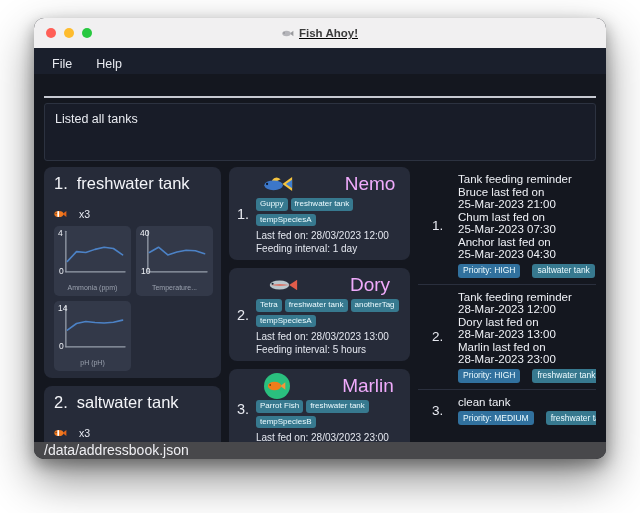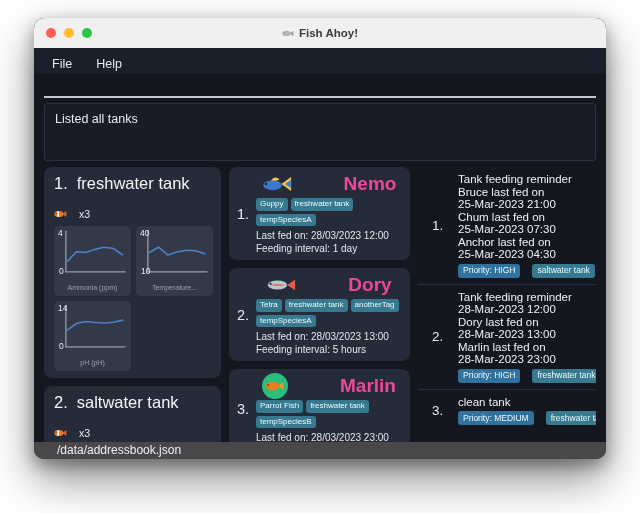--- a/index.html
+++ b/index.html
@@ -10,21 +10,21 @@
     box-shadow: 0 20px 45px rgba(0,0,0,.45), 0 6px 16px rgba(0,0,0,.35);
     display: flex; flex-direction: column;
   }
   
   .title-bar { height: 30px; background: #f1f0f1; position: relative; display: flex; align-items: center; justify-content: center; flex: none; }
   .traffic-lights { position: absolute; left: 12px; top: 0; height: 100%; display: flex; align-items: center; gap: 8px; }
   .light { width: 10px; height: 10px; border-radius: 50%; }
   .light.red { background: #ff5f57; }
   .light.yellow { background: #febc2e; }
   .light.green { background: #28c840; }
-  .title-wrap { display: flex; align-items: center; gap: 5px; }
+  .title-wrap { display: flex; align-items: center; gap: 5px; text-decoration: underline; }
   .title-text { font-size: 11.5px; font-weight: bold; color: #3b3b3b; }
   
   .menu-bar { height: 26px; background: #1a1f2c; display: flex; align-items: flex-end; padding: 0 8px; gap: 4px; flex: none; }
   .menu-item { color: #e8eaf0; font-size: 12.5px; padding: 3px 10px; border-radius: 3px; }
   
   .command-area { height: 24px; flex: none; padding: 0 10px; display: flex; align-items: flex-end; }
   .command-input { width: 100%; height: 21px; background: transparent; border: none; border-bottom: 2px solid #c6c9d1; color: #e8eaf0; font-size: 12px; outline: none; }
   
   .result-box { flex: none; margin: 5px 10px 6px; height: 58px; background: #181c28; border: 1px solid #2c3240; border-radius: 3px; padding: 8px 10px; color: #e9ebf1; font-size: 12.5px; overflow: hidden; }
   
@@ -42,36 +42,36 @@
   .plot-wrap { position: relative; height: 56px; }
   .plot-wrap svg { width: 100%; height: 100%; display: block; }
   .ytick-max { position: absolute; top: 1px; left: 2px; font-size: 8.5px; color: #eef0f5; }
   .ytick-min { position: absolute; bottom: 7px; left: 3px; font-size: 8.5px; color: #eef0f5; }
   .xlabel { text-align: center; font-size: 7px; color: #9aa1ae; height: 10px; line-height: 9px; }
   
   .fish-card { background: #262b39; border-radius: 8px; padding: 5px 8px 5px 6px; margin-bottom: 8px; display: flex; gap: 5px; overflow: hidden; }
   .fish-num { width: 16px; flex: none; color: #e8eaf1; font-size: 14.5px; align-self: center; text-align: left; padding-left: 2px; }
   .fish-body { flex: 1; min-width: 0; }
   .fish-header { display: flex; align-items: center; justify-content: center; gap: 8px; height: 24px; }
-  .fish-name { color: #ec4899; font-size: 19px; font-weight: 700; margin-left: 44px; }
+  .fish-name { color: #f0abfc; font-size: 19px; font-weight: 400; margin-left: 44px; }
   .avatar { width: 26px; height: 26px; border-radius: 50%; background: #2abf7e; display: flex; align-items: center; justify-content: center; flex: none; }
   .tag-row { display: flex; flex-wrap: wrap; gap: 3px; margin: 2px 0 3px; }
   .tag { background: #37798f; color: #ecfbff; font-size: 8px; line-height: 10.5px; padding: 1px 4px; border-radius: 3px; white-space: nowrap; }
   .tag.priority { background: #31719e; }
   .fish-meta { color: #e4e7ef; font-size: 10px; line-height: 13px; white-space: nowrap; }
   
   .reminder-item { display: flex; gap: 10px; padding: 6px 0 6px; border-bottom: 1px solid #2a2f3d; }
   .reminder-item:last-child { border-bottom: none; }
   .reminder-num { width: 30px; flex: none; padding-left: 14px; color: #e8eaf1; font-size: 13.5px; align-self: center; }
   .reminder-body { flex: 1; min-width: 0; }
   .reminder-line { color: #eff1f6; font-size: 11.5px; line-height: 12.5px; white-space: nowrap; }
   .reminder-tags { display: flex; gap: 12px; margin-top: 3px; }
   .reminder-tags .tag { font-size: 8.5px; line-height: 11px; padding: 1.5px 5px; }
   
-  .status-bar { flex: none; height: 17px; background: #48484b; color: #eeeef2; font-size: 12px; line-height: 16px; padding: 0 23px; }
+  .status-bar { flex: none; height: 17px; background: #48484b; color: #eeeef2; font-size: 14px; line-height: 16px; padding: 0 10px; }
 </style>
 </head>
 <body>
 
 <div class="app-window">
 
   <div class="title-bar">
     <div class="traffic-lights">
       <div class="light red"></div>
       <div class="light yellow"></div>

